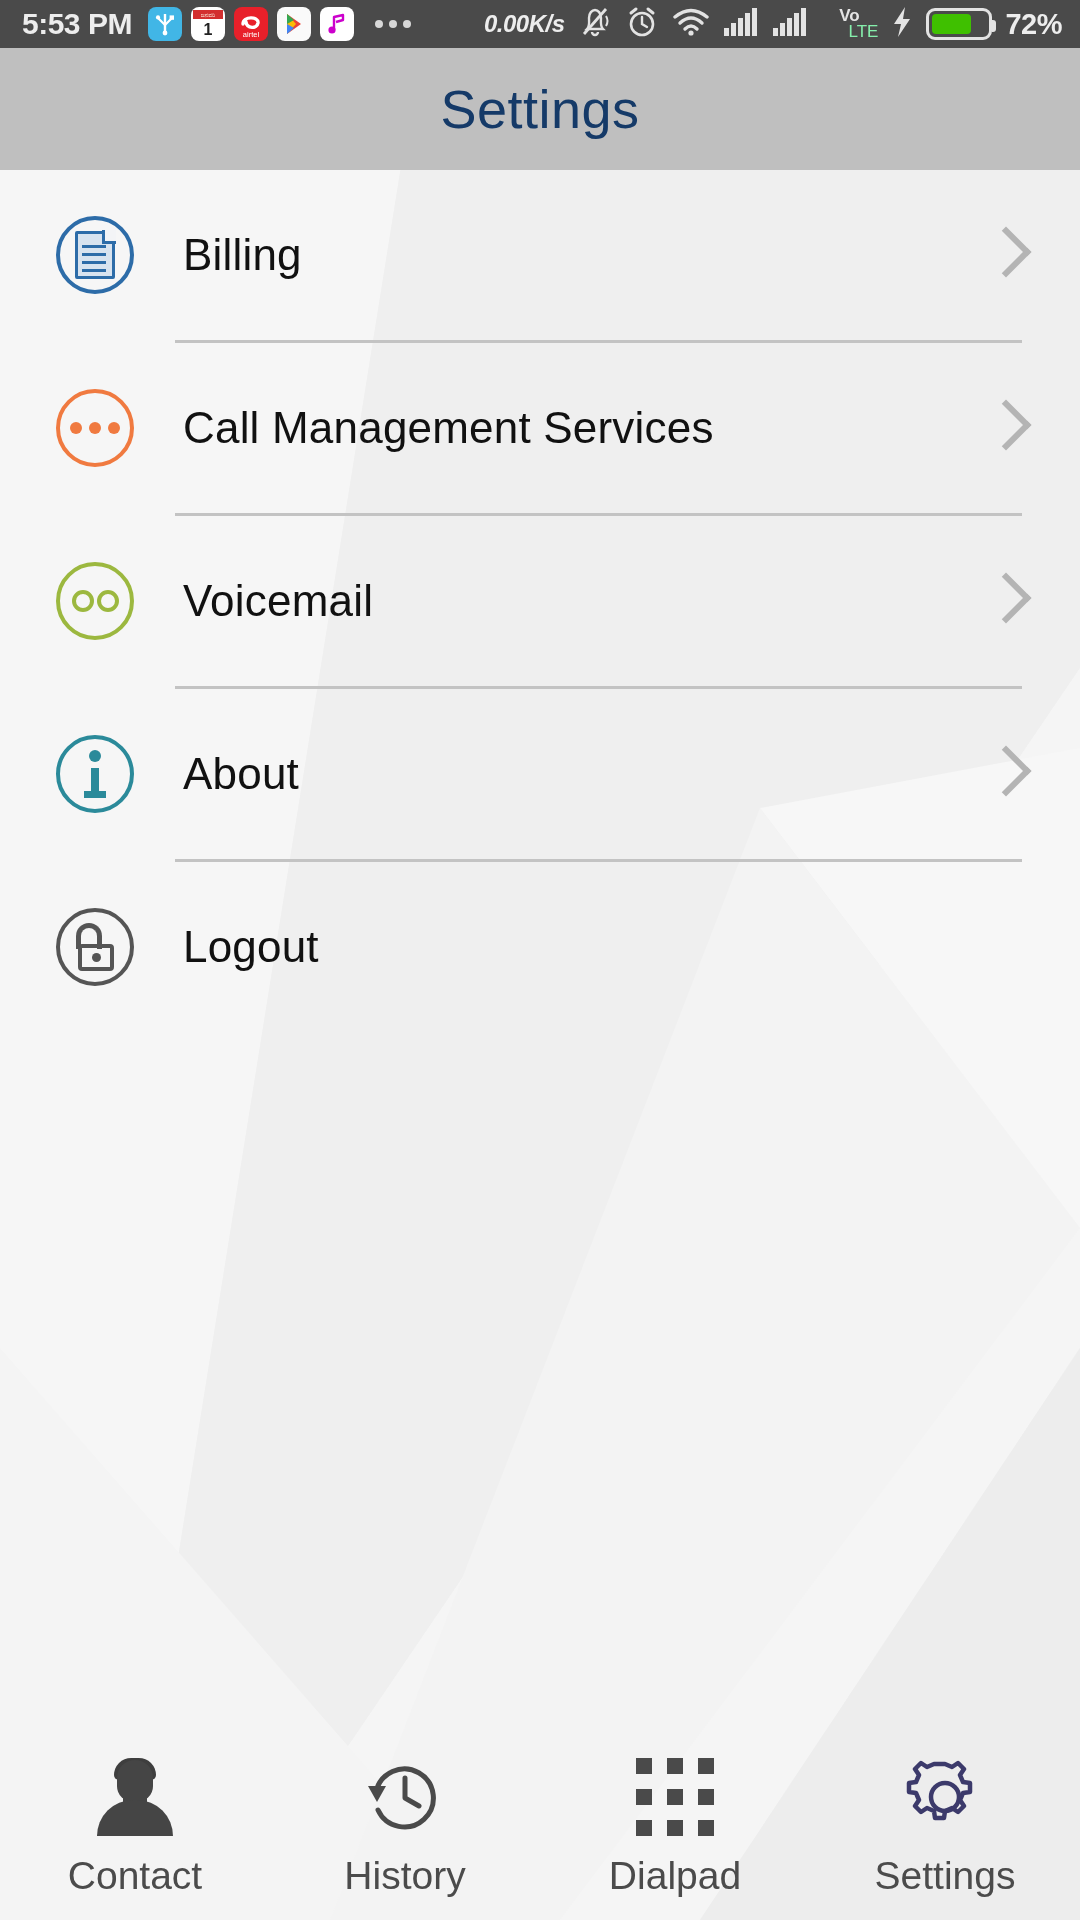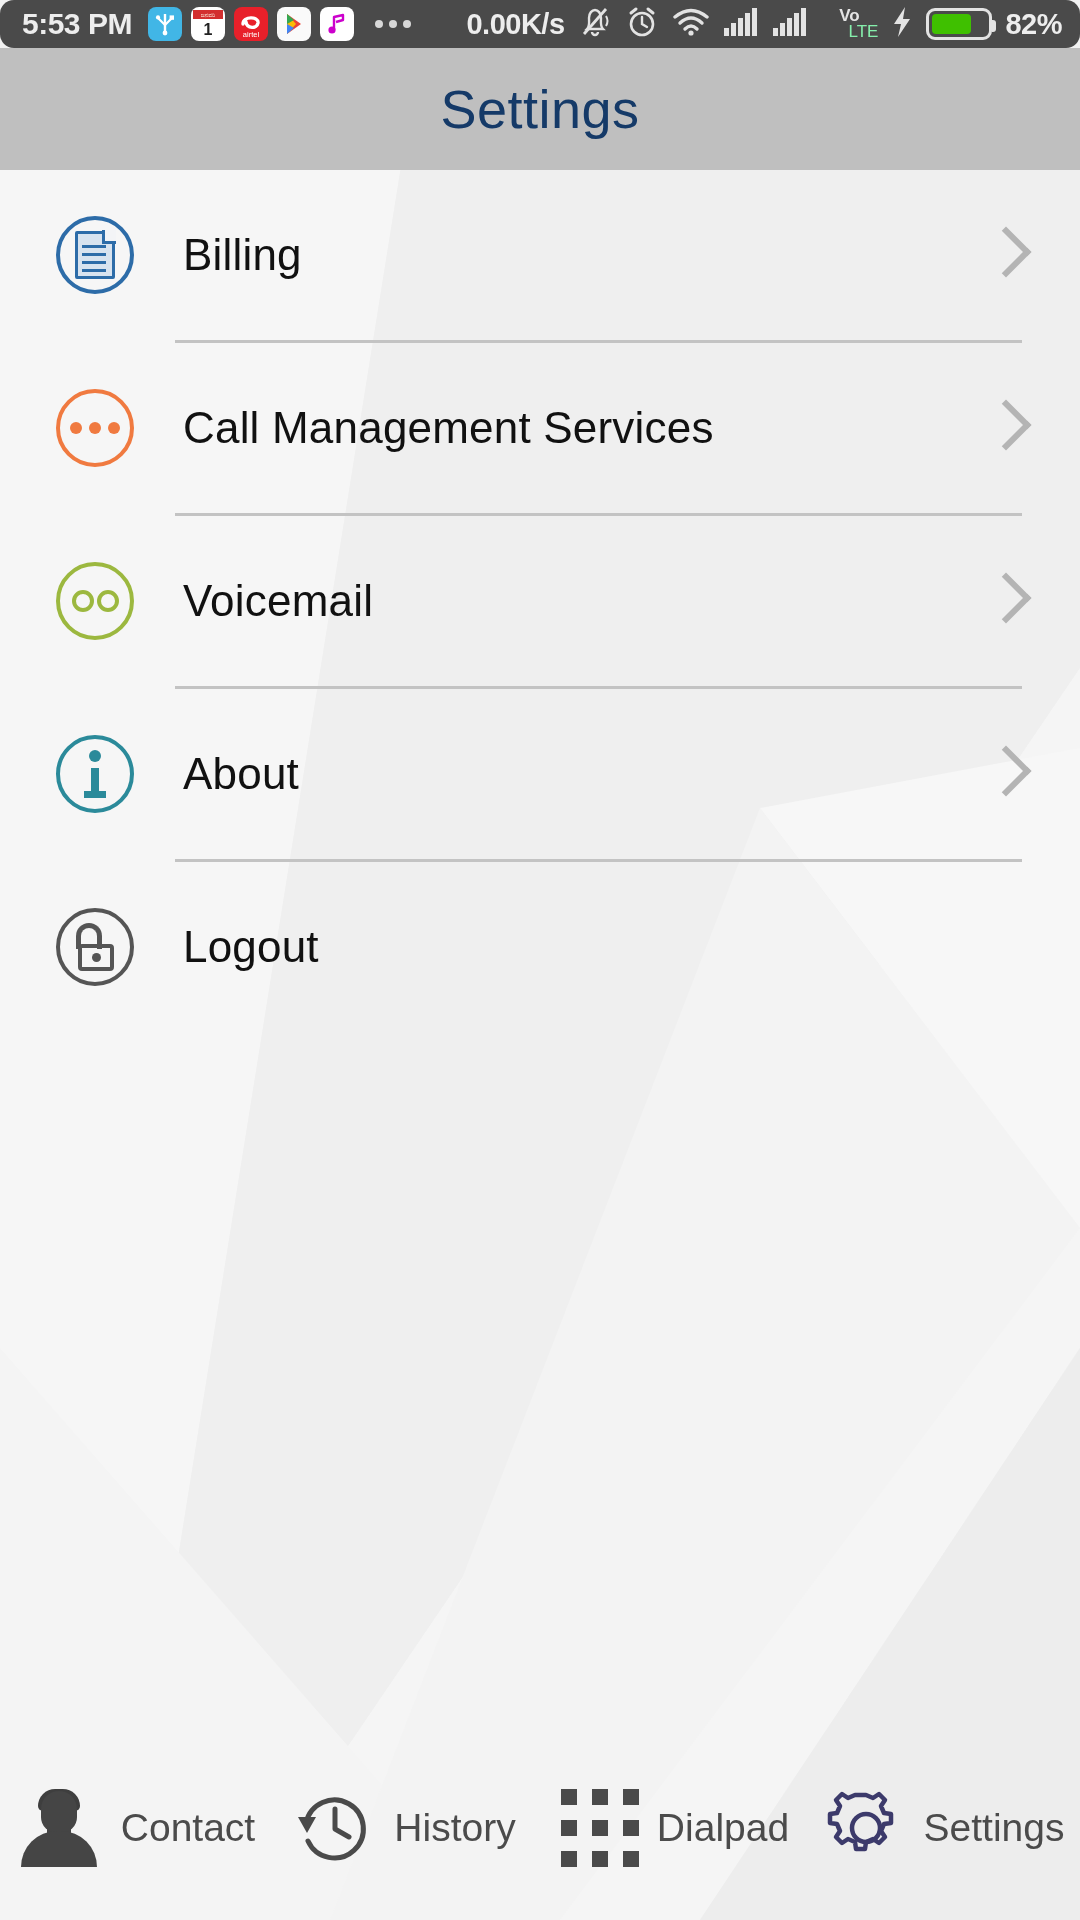--- a/index.html
+++ b/index.html
@@ -8,35 +8,35 @@
     font-family:"Liberation Sans", sans-serif;
     background:#f2f2f2;
     overflow:hidden;
     position:relative;
   }
 
   
   .statusbar{
     position:absolute; top:0; left:0; width:1080px; height:48px;
     background:#4a4a4a; display:flex; align-items:center;
-    padding:0 18px 0 22px; color:#e8e8e8;border-radius:14px;
+    padding:0 18px 0 22px; color:#e8e8e8;
   }
   .sb-time{ font-size:30px; font-weight:bold; letter-spacing:-0.5px; color:#ededed; }
   .sb-apps{ display:flex; align-items:center; gap:9px; margin-left:16px; }
   .appicon{ width:34px; height:34px; border-radius:8px; display:flex;
             align-items:center; justify-content:center; overflow:hidden; position:relative;}
   .ai-usb{ background:#41b6e6; }
   .ai-cal{ background:#ffffff; }
   .ai-airtel{ background:#e8202a; }
   .ai-play{ background:#fafafa; }
   .ai-music{ background:#ffffff; }
   .sb-dots{ display:flex; gap:6px; margin-left:12px; align-items:center; }
   .sb-dots i{ width:8px;height:8px;border-radius:50%;background:#d8d8d8;display:block; }
   .sb-right{ margin-left:auto; display:flex; align-items:center; gap:13px; }
-  .sb-speed{ font-size:29px; font-weight:bold; color:#ededed; letter-spacing:-0.5px;}
+  .sb-speed{ font-size:24px; font-weight:bold; color:#ededed; letter-spacing:-0.5px;font-style:italic;}
   .sb-batt-text{ font-size:29px; font-weight:bold; color:#ededed; letter-spacing:-0.5px;}
   .batt{ width:66px; height:32px; border:3px solid #e3e3e3; border-radius:9px;
          position:relative; display:flex; align-items:center; padding:3px; }
   .batt::after{ content:""; position:absolute; right:-7px; top:9px; width:4px;height:12px;
                 background:#e3e3e3; border-radius:0 3px 3px 0; }
   .batt-fill{ height:100%; background:#3fc000; border-radius:4px; }
 
   
   .bg{ position:absolute; top:48px; left:0; width:1080px; height:1872px;
        background:#f1f1f1; overflow:hidden; }
@@ -109,21 +109,21 @@
     position:absolute; bottom:0; left:4px; width:36px; height:27px;
     border:4px solid #555; border-radius:4px;
   }
   .lock .kh{ position:absolute; bottom:9px; left:18px; width:9px;height:9px;border-radius:50%;background:#555;}
 
   
   .tabs{
     position:absolute; bottom:0; left:0; width:1080px; height:184px;
     display:flex;
   }
-  .tab{ flex:1; display:flex; flex-direction:row; align-items:center; justify-content:center; gap:18px;}
+  .tab{ flex:1; display:flex; flex-direction:column; align-items:center; justify-content:center; gap:18px;}
   .tab-label{ font-size:39px; color:#4b4b4b; }
   .tab-ico{ height:78px; display:flex; align-items:flex-end; justify-content:center; }
 
   .person{ width:88px; height:76px; position:relative; }
   .person .head{ position:absolute; top:0; left:26px; width:36px; height:42px;
                  background:#454545; border-radius:18px 18px 16px 16px;}
   .person .hair{ position:absolute; top:-2px; left:23px; width:42px; height:22px;
                  background:#3e3e3e; border-radius:21px 21px 6px 6px;}
   .person .body{ position:absolute; bottom:0; left:6px; width:76px; height:36px;
                  background:#454545; border-radius:38px 38px 0 0;}
@@ -254,21 +254,21 @@
 
     <div>
       <svg width="22" height="34" viewBox="0 0 22 34">
         <polygon points="14,2 3,19 10,19 7,32 19,14 12,14" fill="#e3e3e3"></polygon>
       </svg>
     </div>
 
     <div class="batt">
       <div class="batt-fill" id="battfill" style="width:72%"></div>
     </div>
-    <div class="sb-batt-text">82%</div>
+    <div class="sb-batt-text">72%</div>
   </div>
 </div>
 
 <div class="header">
   <div class="header-title">Settings</div>
 </div>
 
 <div class="list">
 
   <div class="row">

